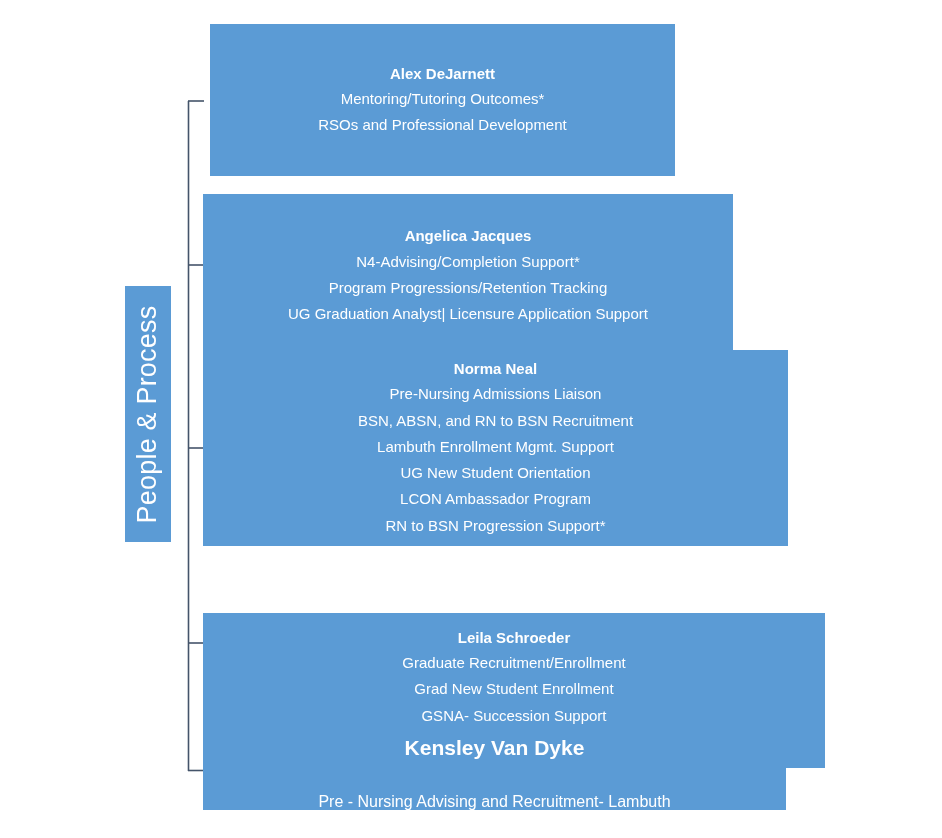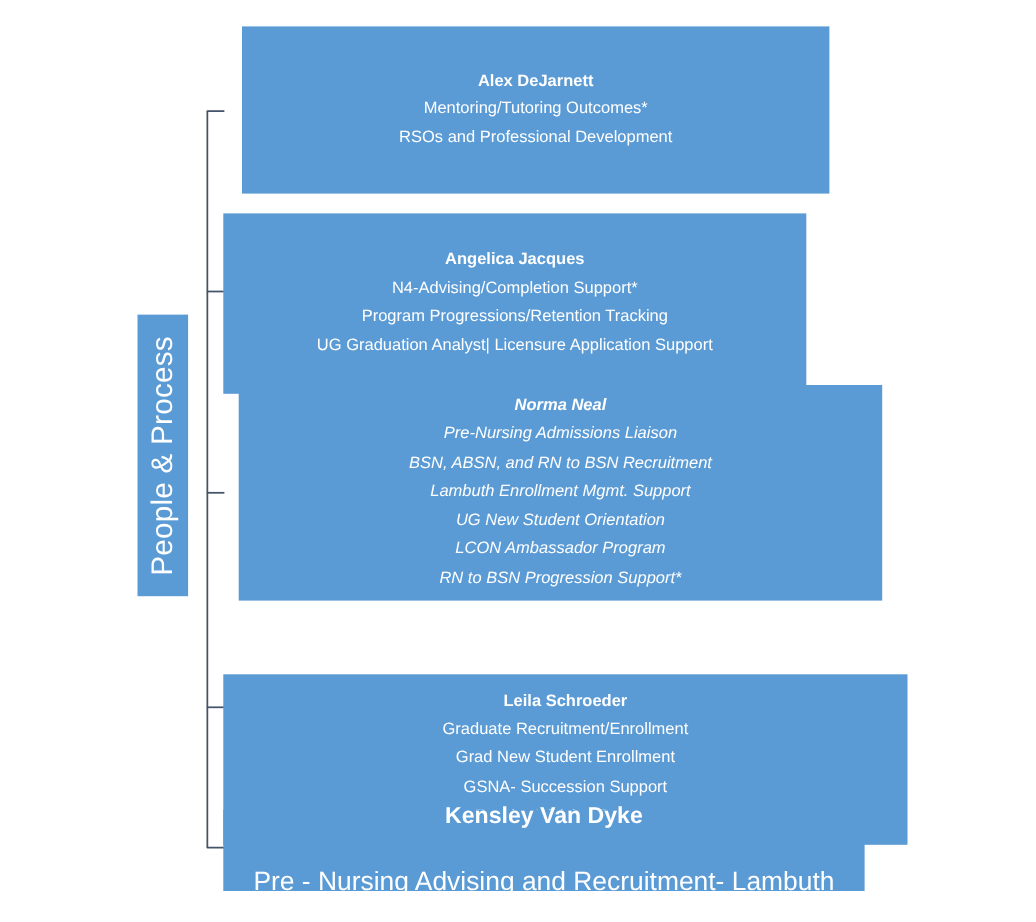--- a/index.html
+++ b/index.html
@@ -75,28 +75,28 @@
     line-height: 1.75;
     white-space: nowrap;
   }
 
   
   .role-box.large .role-name {
     font-size: 21px;
     line-height: 1.6;
   }
   .role-box.large .role-line {
-    font-size: 24px;
+    font-size: 16px;
     line-height: 1.6;
   }
 
   
-  #box-alex-dejarnett   { left: 220px; top: 24px;  width: 534px; height: 152px; }
+  #box-alex-dejarnett   { left: 210px; top: 24px;  width: 465px; height: 152px; }
   #box-angelica-jacques { left: 203px; top: 194px; width: 530px; height: 164px; }
-  #box-norma-neal       { left: 217px; top: 350px; width: 585px; height: 196px; font-style: italic; }
+  #box-norma-neal       { left: 203px; top: 350px; width: 585px; height: 196px; }
   #box-leila-schroeder  { left: 203px; top: 565px; width: 622px; height: 155px; margin-top: 48px; }
   #box-kensley-van-dyke { left: 203px; top: 736px; width: 583px; height: 74px; gap: 24px; }
 </style>
 </head>
 <body>
 
 <div id="canvas">
 
   <svg class="connector-svg" viewBox="0 0 942 838" xmlns="http://www.w3.org/2000/svg">
 

